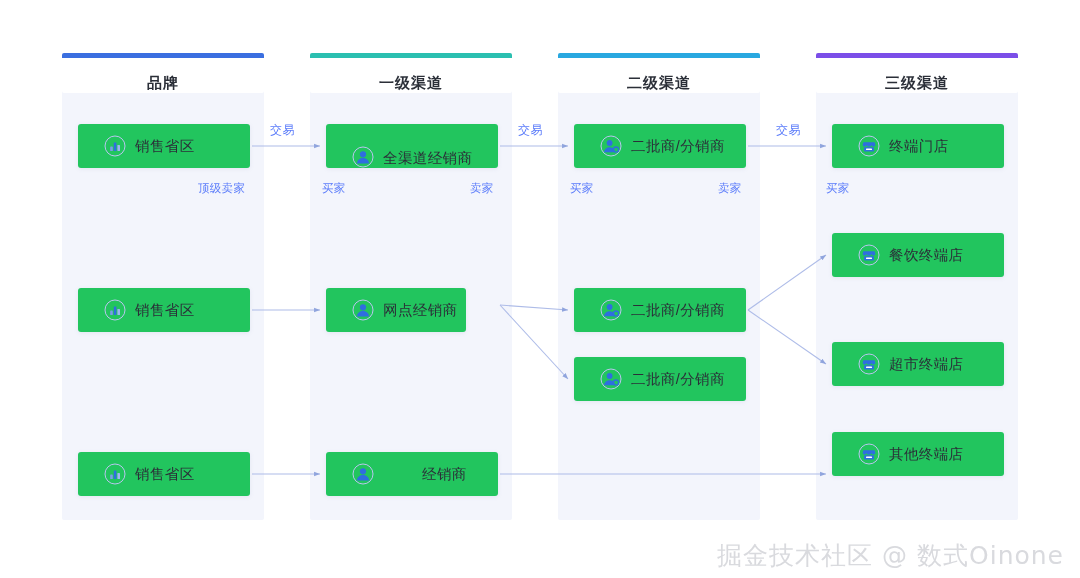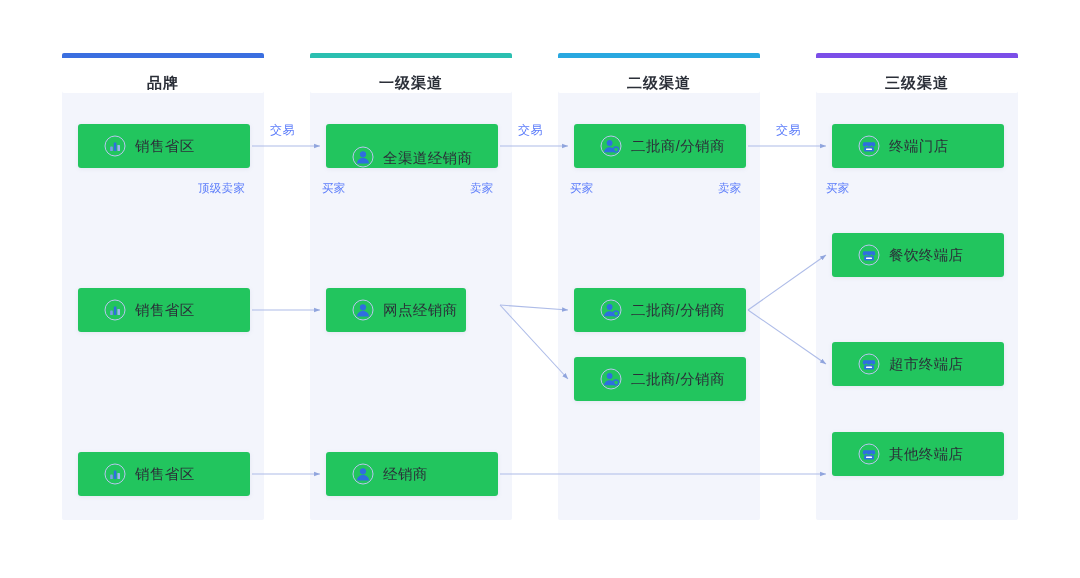--- a/index.html
+++ b/index.html
@@ -198,21 +198,21 @@
         <span class="nlabel">全渠道经销商</span>
       </div>
       <div class="node" style="left: 326px; top: 288px; width: 140px;">
         <svg class="ico" viewBox="0 0 22 22">
           <circle cx="11" cy="11" r="10" fill="none" stroke="#b9c6ef" stroke-width="1"></circle>
           <circle cx="11" cy="8.3" r="3.1" fill="#2f6ee0"></circle>
           <path d="M4.8 17.4 C5.6 13.6 8.1 12.1 11 12.1 C13.9 12.1 16.4 13.6 17.2 17.4 Z" fill="#2f6ee0"></path>
         </svg>
         <span class="nlabel">网点经销商</span>
       </div>
-      <div class="node" style="left: 326px; top: 452px; width: 172px;">
+      <div class="node" style="left: 326px; top: 452px; width: 172px; gap: 39px;">
         <svg class="ico" viewBox="0 0 22 22">
           <circle cx="11" cy="11" r="10" fill="none" stroke="#b9c6ef" stroke-width="1"></circle>
           <circle cx="11" cy="8.3" r="3.1" fill="#2f6ee0"></circle>
           <path d="M4.8 17.4 C5.6 13.6 8.1 12.1 11 12.1 C13.9 12.1 16.4 13.6 17.2 17.4 Z" fill="#2f6ee0"></path>
         </svg>
         <span class="nlabel">经销商</span>
       </div>
       <div class="node" style="left: 574px; top: 124px; width: 172px;">
         <svg class="ico" viewBox="0 0 22 22">
           <circle cx="11" cy="11" r="10" fill="none" stroke="#b9c6ef" stroke-width="1"></circle>
@@ -286,13 +286,14 @@
       <div class="role" style="left: 718px; top: 181px;">卖家</div>
       <div class="role" style="left: 826px; top: 181px;">买家</div>
     </div>
 
   <div id="edgelabels">
       <div class="edge-label" style="left: 270px; top: 122px;">交易</div>
       <div class="edge-label" style="left: 518px; top: 122px;">交易</div>
       <div class="edge-label" style="left: 776px; top: 122px;">交易</div>
     </div>
 
+  <div class="watermark">掘金技术社区 @ 数式Oinone</div>
 </div>
 
 </body></html>

